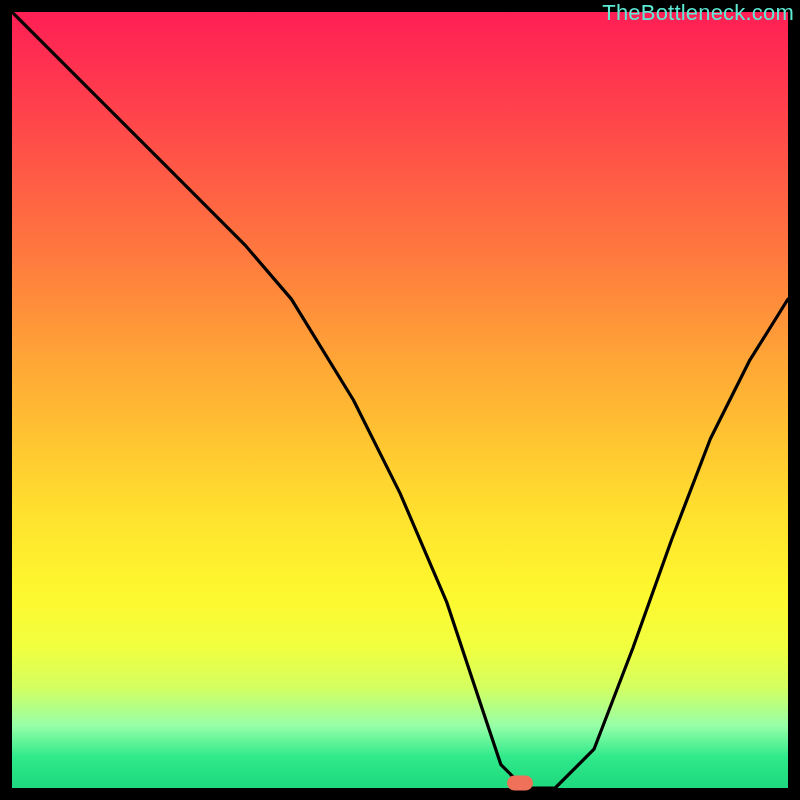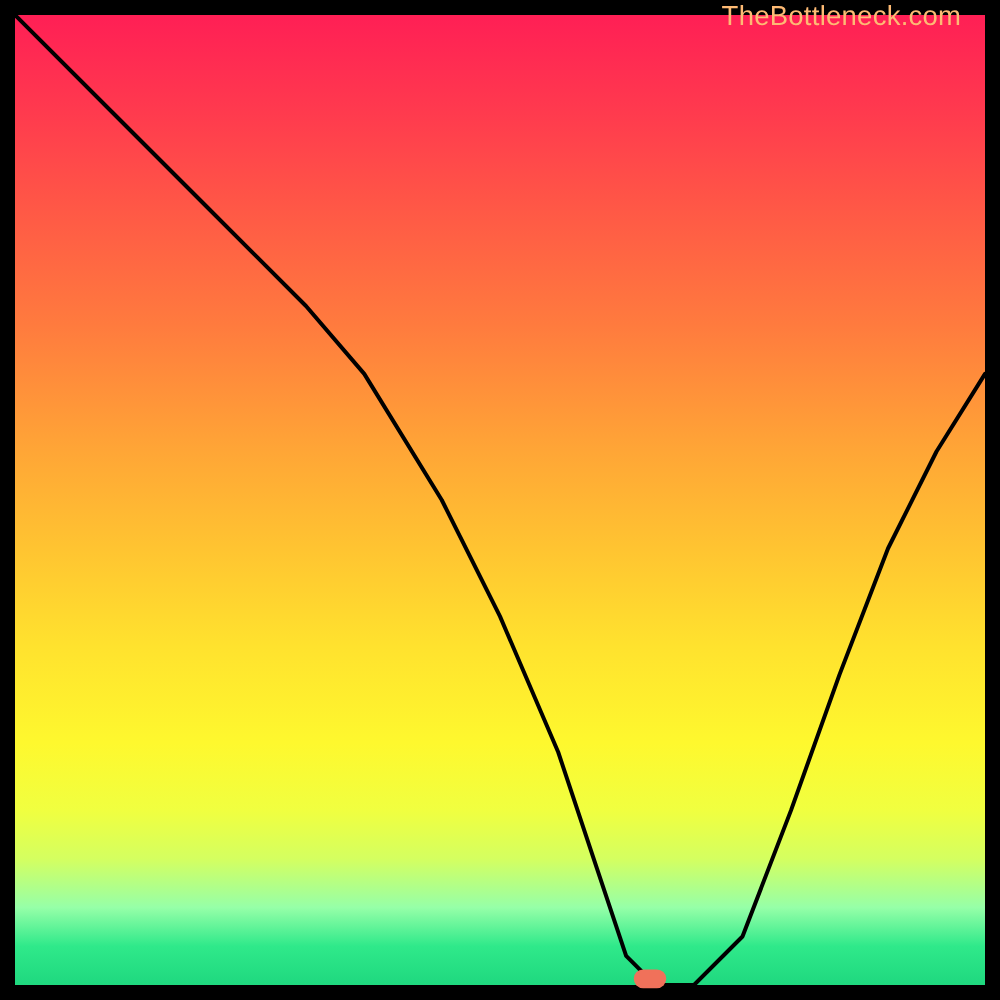--- a/index.html
+++ b/index.html
@@ -36,22 +36,22 @@
       #f0ff40 82%,
       #d4ff60 87%,
       #96ffa8 92%,
       #2fe98a 96%,
       #1fd87f 100%
     );
   }
   .watermark {
     position: absolute;
     top: 0px;
-    right: 31px;
-    color: #fdba74;
+    right: 6px;
+    color: #5eead4;
     font-size: 22px;
     font-weight: 500;
     letter-spacing: 0.2px;
     user-select: none;
   }
   .svg-overlay {
     position: absolute;
     left: 12px;
     top: 12px;
     width: 776px;

